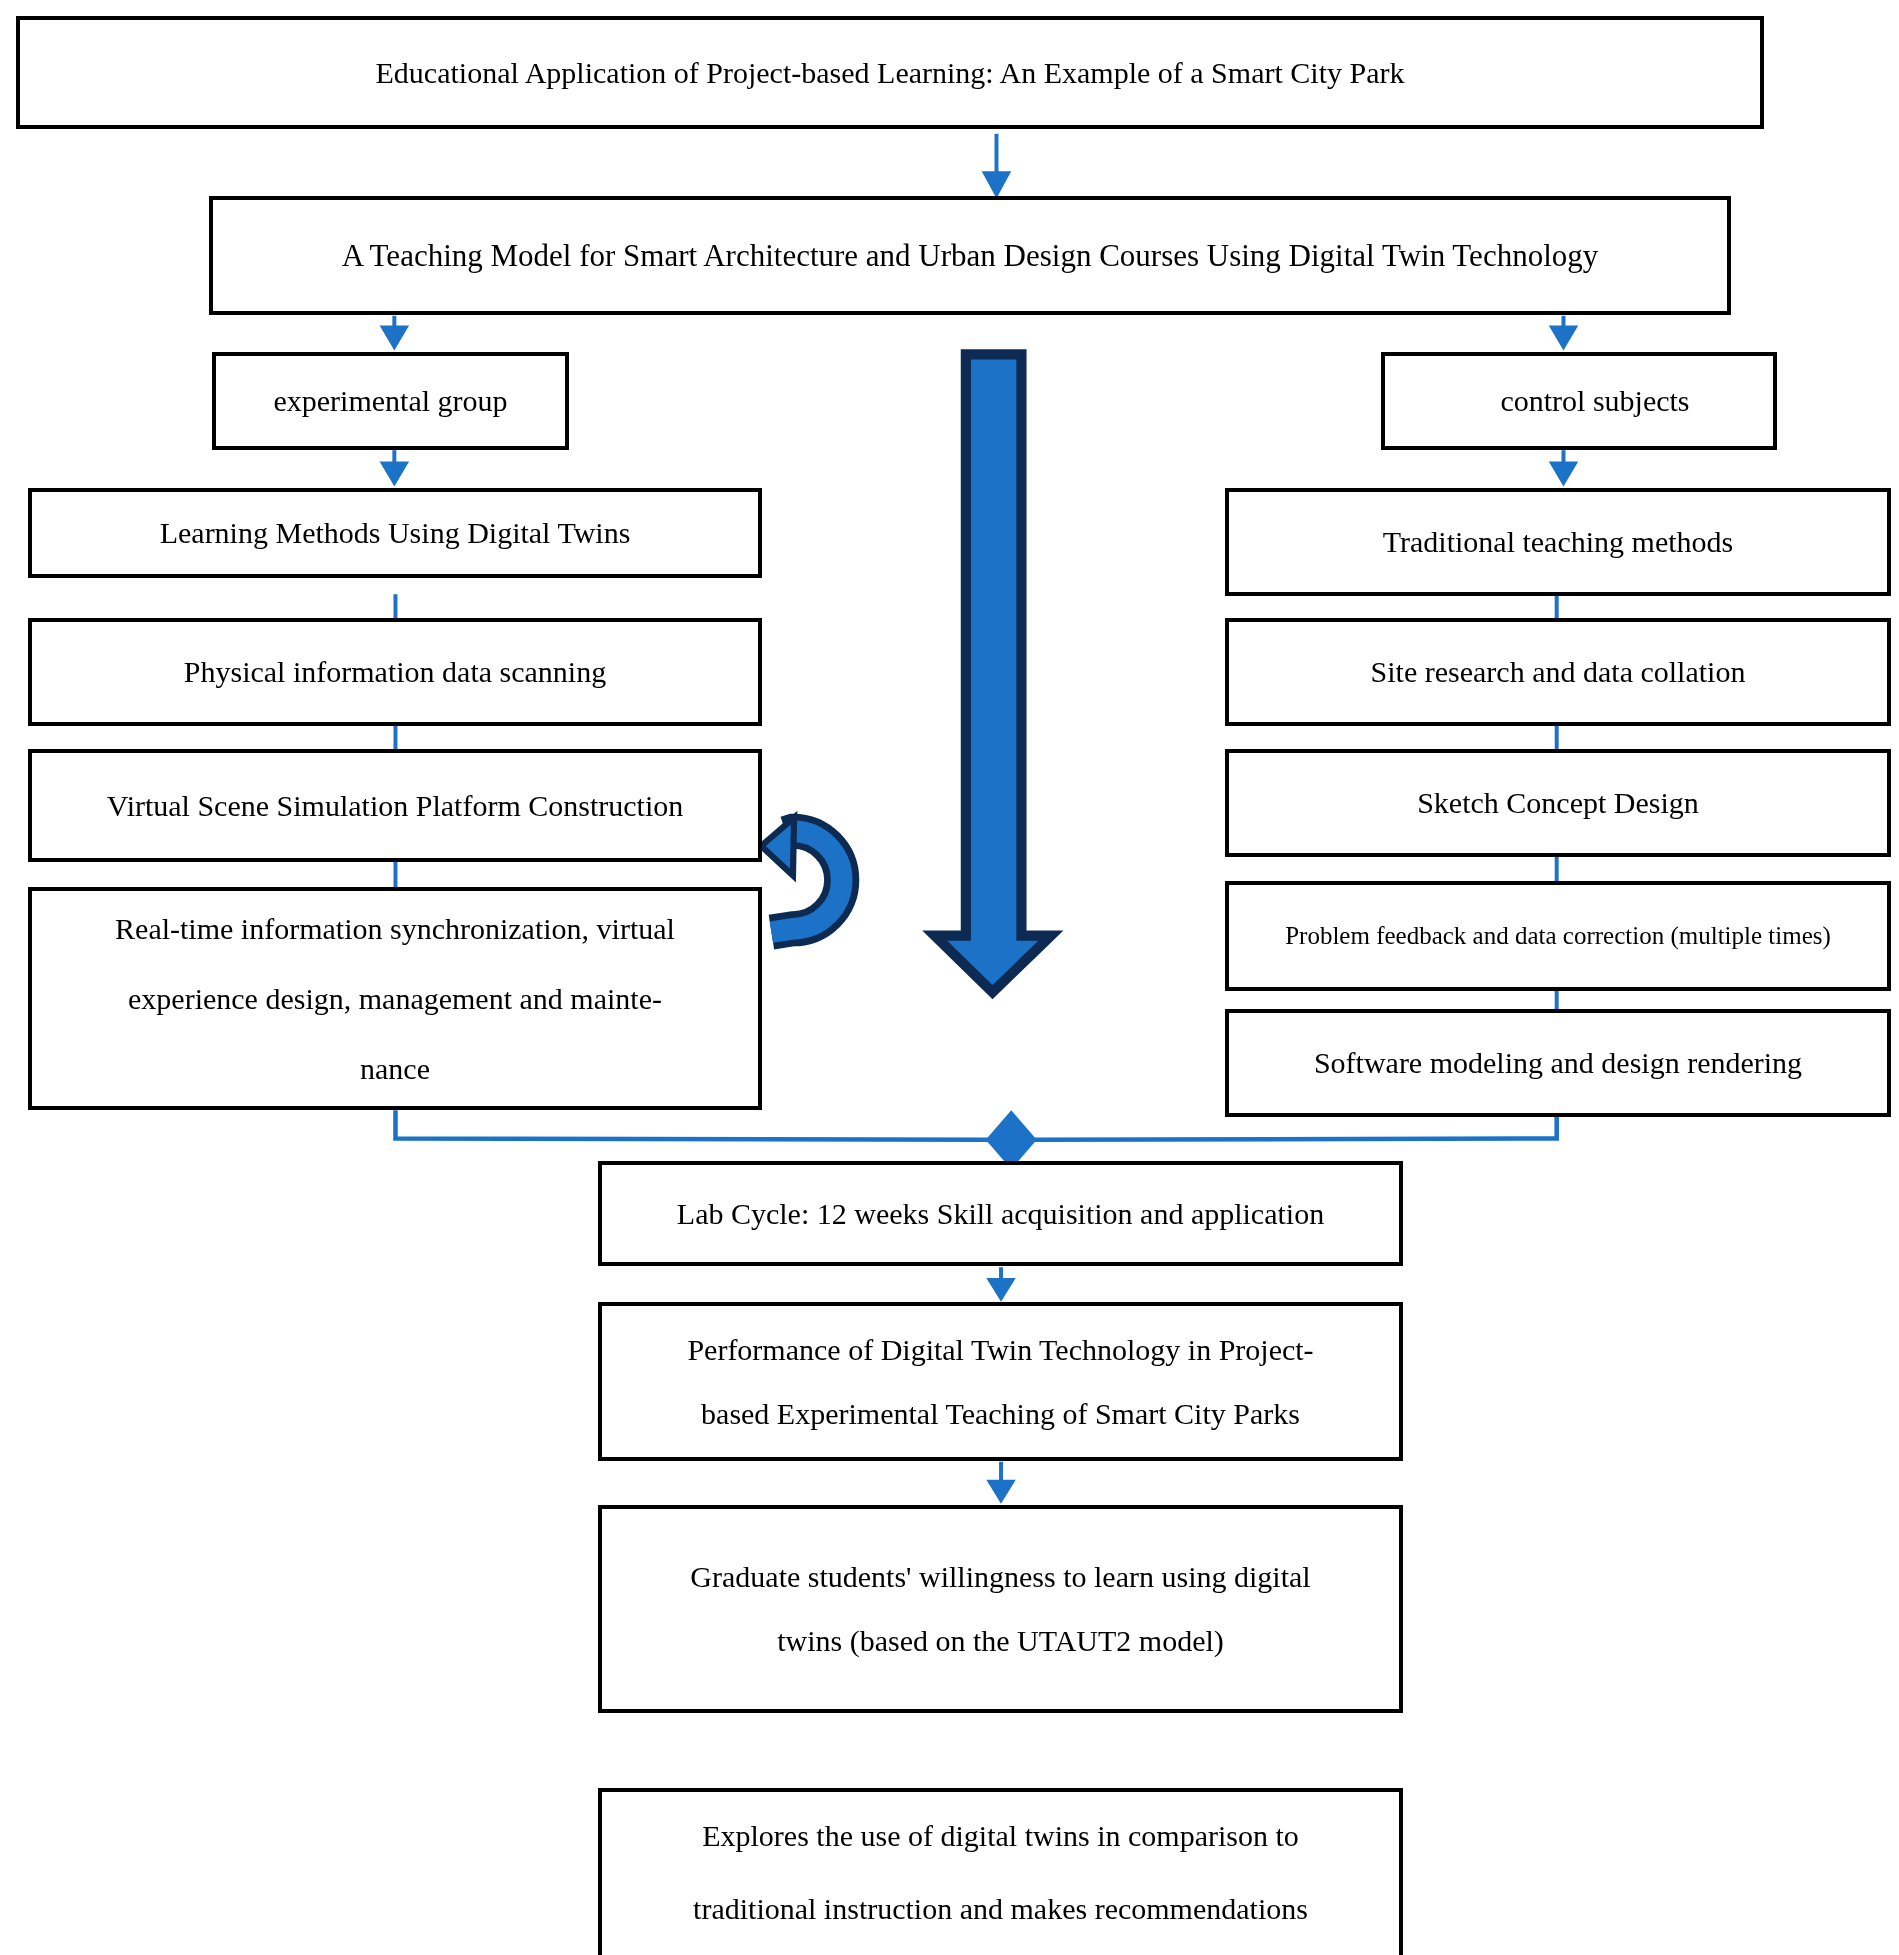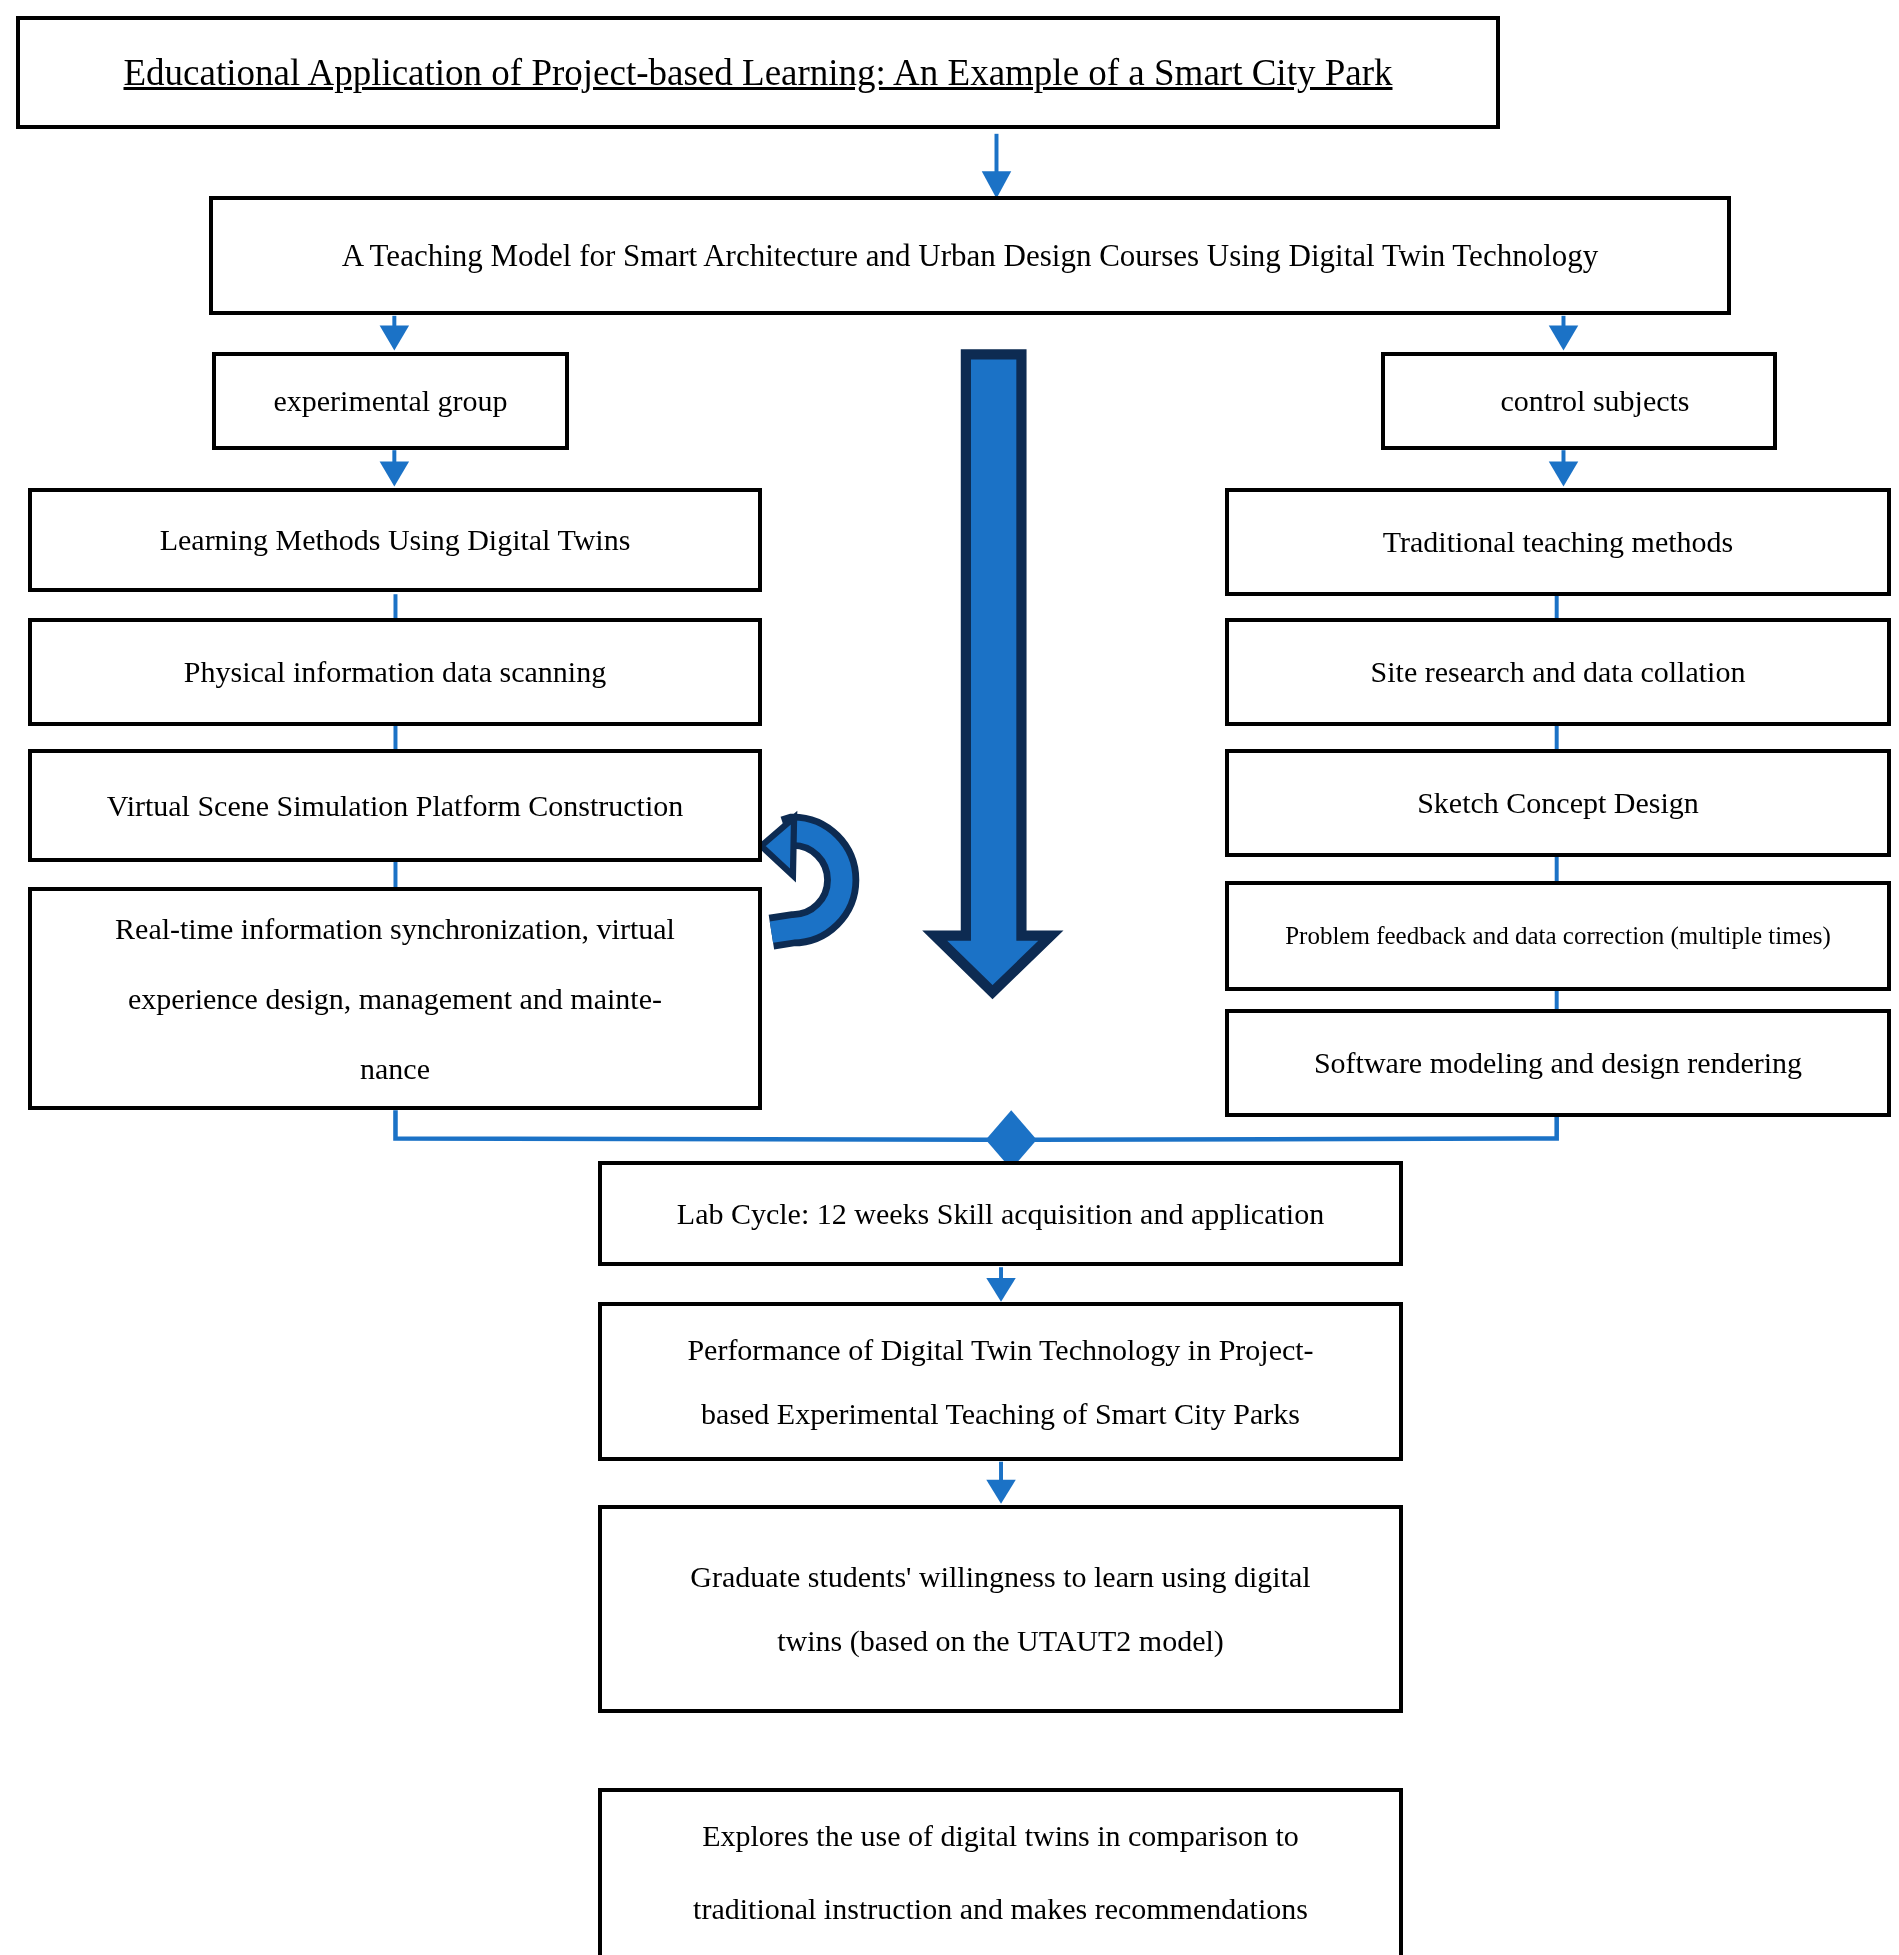--- a/index.html
+++ b/index.html
@@ -21,27 +21,27 @@
     position:absolute;
     box-sizing:border-box;
     border:4.5px solid var(--box-border);
     background:#fff;
     display:flex;
     align-items:center;
     justify-content:center;
     text-align:center;
   }
   .lines span{display:block;}
-  #title-box{left:16px;top:16px;width:1484px;height:113px;font-size:37px;text-decoration:underline;}
+  #title-box{left:16px;top:16px;width:1748px;height:113px;font-size:30px;}
   #model-box{left:209px;top:196px;width:1522px;height:119px;font-size:31px;}
   #exp-box{left:212px;top:352px;width:357px;height:98px;font-size:30px;}
   #ctrl-box{left:1381px;top:352px;width:396px;height:98px;font-size:30px;padding-left:32px;}
 
   .lcol{left:28px;width:734px;font-size:30px;}
-  #l-step-0{top:488px;height:104px;font-family:Liberation Serif, serif;}
+  #l-step-0{top:488px;height:90px;font-family:Liberation Serif, serif;}
   #l-step-1{top:618px;height:108px;}
   #l-step-2{top:749px;height:113px;}
   #l-step-3{top:887px;height:223px;line-height:70px;}
 
   .rcol{left:1225px;width:666px;font-size:30px;}
   #r-step-0{top:488px;height:108px;}
   #r-step-1{top:618px;height:108px;}
   #r-step-2{top:749px;height:108px;}
   #r-step-3{top:881px;height:110px;font-size:25px;}
   #r-step-4{top:1009px;height:108px;}

